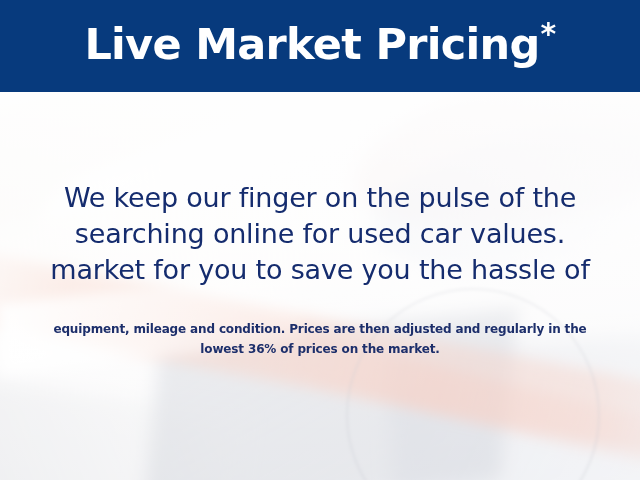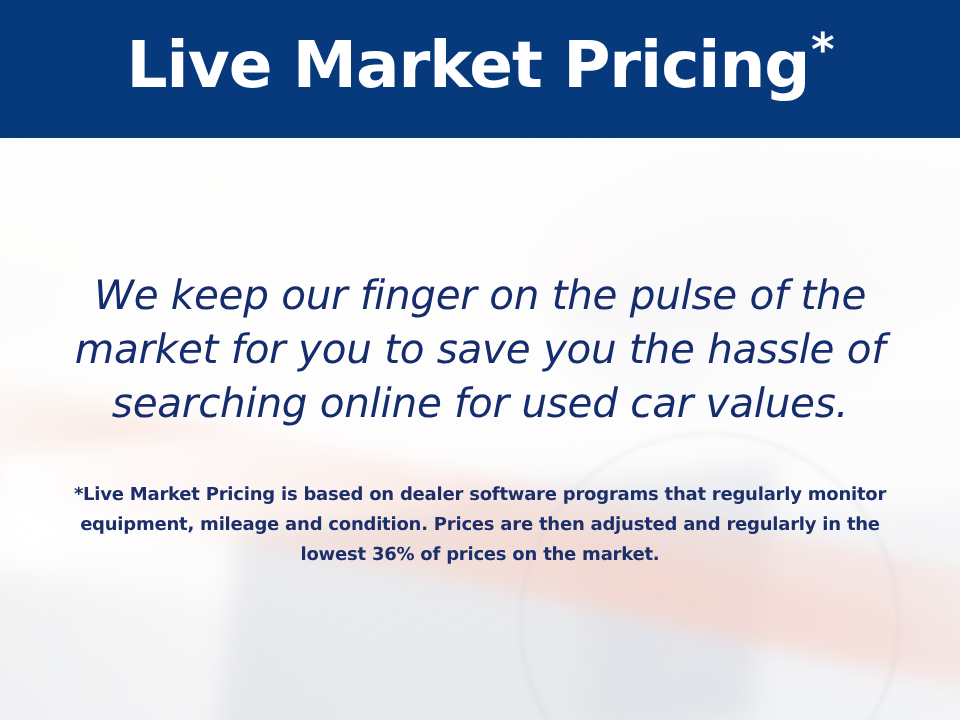--- a/index.html
+++ b/index.html
@@ -178,21 +178,20 @@
     top: 88px;
     width: 600px;
     text-align: center;
     color: #152c6e;
     font-family: "DejaVu Sans", sans-serif;
     font-size: 27px;
     font-weight: normal;
     line-height: 36px;
     letter-spacing: -0.2px;
     margin: 0;
-    font-style: italic;
   }
   .headline .line { display: block; white-space: nowrap; }
 
   .disclaimer {
     position: absolute;
     left: 20px;
     top: 227px;
     width: 600px;
     text-align: center;
     color: #1d2f6b;
@@ -227,24 +226,23 @@
   </div>
 
   <div class="header-bar">
     <h1 class="header-title"><span>Live Market Pricing</span><span class="star">*</span></h1>
   </div>
 
   <div class="content">
 
     <p class="headline">
       <span class="line">We keep our finger on the pulse of the</span>
+      <span class="line">searching online for used car values.</span>
       <span class="line">market for you to save you the hassle of</span>
-      <span class="line">searching online for used car values.</span>
     </p>
 
     <p class="disclaimer">
-      <span class="line">*Live Market Pricing is based on dealer software programs that regularly monitor</span>
       <span class="line">equipment, mileage and condition. Prices are then adjusted and regularly in the</span>
       <span class="line">lowest 36% of prices on the market.</span>
     </p>
 
   </div>
 </div>
 
 </body></html>

